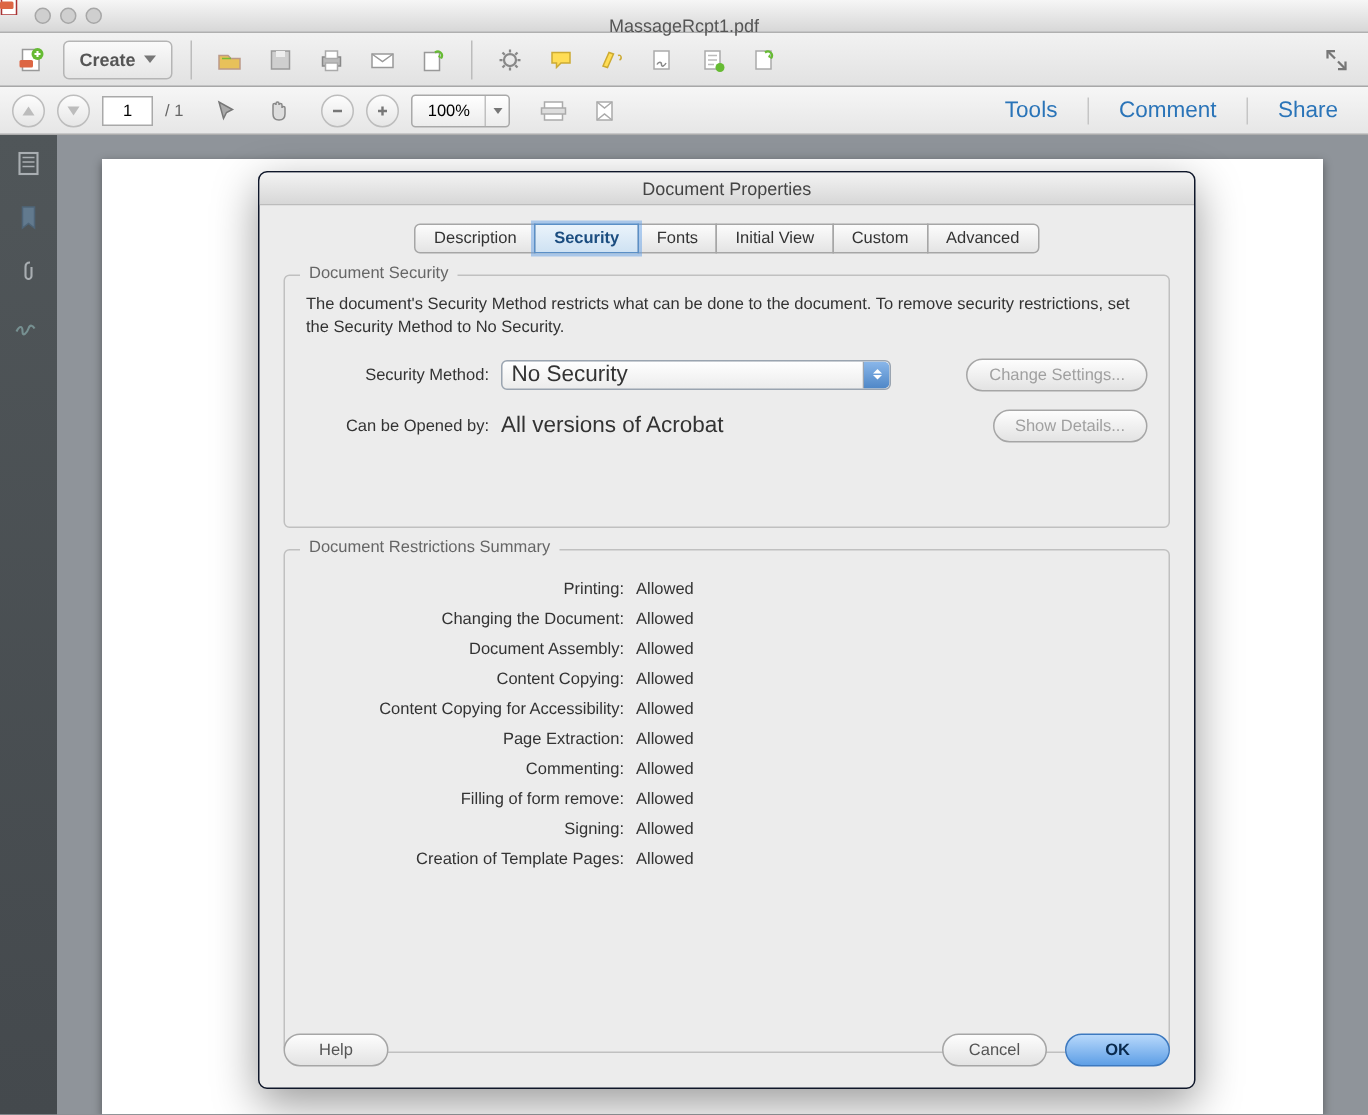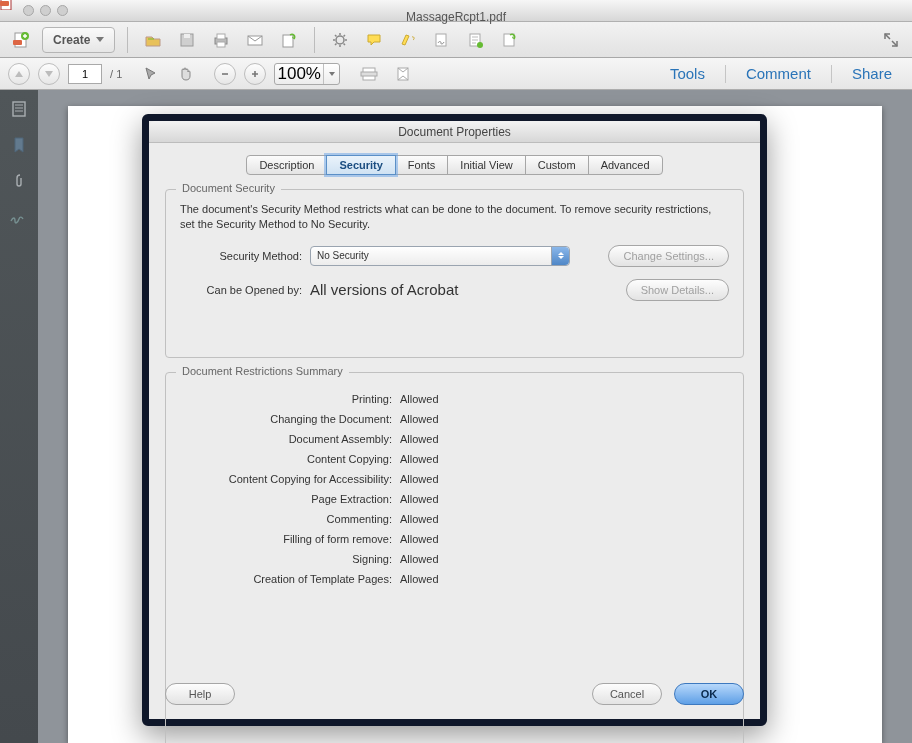--- a/index.html
+++ b/index.html
@@ -18,55 +18,55 @@
   .tbtn{width:26px;height:24px;display:flex;align-items:center;justify-content:center;border-radius:3px;}
   .createBtn{display:flex;align-items:center;gap:6px;height:26px;padding:0 10px;border:1px solid #b5b5b5;border-radius:4px;background:linear-gradient(#fafafa,#e6e6e6);font-weight:bold;color:#555;}
   .createBtn .tri{width:0;height:0;border-left:4px solid transparent;border-right:4px solid transparent;border-top:5px solid #777;}
   .spacer{flex:1;}
   .expandIcon{width:18px;height:18px;}
   
   .nb{height:32px;background:linear-gradient(#f6f6f6,#e6e6e6);border-bottom:1px solid #adadad;display:flex;align-items:center;padding:0 8px;gap:8px;}
   .circleBtn{width:22px;height:22px;border-radius:50%;border:1px solid #bdbdbd;background:linear-gradient(#fdfdfd,#e6e6e6);display:flex;align-items:center;justify-content:center;color:#888;}
   .pageBox{width:34px;height:20px;border:1px solid #a9a9a9;background:#fff;text-align:center;font-size:11px;line-height:18px;}
   .zoomSel{display:flex;align-items:center;height:22px;border:1px solid #a9a9a9;border-radius:3px;background:linear-gradient(#fff,#ececec);}
-  .zoomSel input{width:48px;border:none;background:transparent;text-align:center;font-size:17px;outline:none;}
+  .zoomSel input{width:48px;border:none;background:transparent;text-align:center;font-size:11px;outline:none;}
   .zoomSel .dd{width:16px;display:flex;align-items:center;justify-content:center;border-left:1px solid #c0c0c0;height:100%;}
   .panelLink{font-size:15px;color:#2a74b8;padding:0 12px;}
   
   .content{position:absolute;top:90px;left:0;right:0;bottom:0;display:flex;}
   .sidebar{width:38px;background:linear-gradient(#505659,#44494d);display:flex;flex-direction:column;align-items:center;padding-top:10px;gap:18px;}
   .sidebar svg{opacity:.7;}
   .docArea{flex:1;background:#8f949a;position:relative;overflow:hidden;}
   .paper{position:absolute;top:16px;left:30px;right:30px;bottom:0;background:#fff;box-shadow:0 2px 6px rgba(0,0,0,.4);}
   .rightStrip{width:22px;background:#ededed;border-left:1px solid #c2c2c2;position:relative;}
   .rightStrip .txt{position:absolute;top:50px;left:3px;font-size:11px;color:#8fa2b2;}
   
   .mask{position:absolute;top:0;left:0;right:0;bottom:0;}
-  .dialog{position:absolute;top:114px;left:142px;width:625px;height:612px;background:#ececec;border:7px solid #0f172a;border-radius:6px;box-shadow:0 10px 30px rgba(0,0,0,.4);}
+  .dialog{position:absolute;top:114px;left:172px;width:625px;height:612px;background:#ececec;border:1px solid #0f172a;border-radius:6px;box-shadow:0 10px 30px rgba(0,0,0,.4);}
   .dlgTitle{height:22px;background:linear-gradient(#f3f3f3,#d7d7d7);border-bottom:1px solid #bcbcbc;border-radius:6px 6px 0 0;text-align:center;line-height:22px;font-size:12px;color:#444;}
   .tabsRow{display:flex;justify-content:center;margin-top:12px;}
   .tabs{display:flex;}
   .tab{padding:3px 12px;font-size:11px;color:#333;background:linear-gradient(#fcfcfc,#e4e4e4);border:1px solid #a6a6a6;margin-left:-1px;}
   .tab:first-child{border-radius:4px 0 0 4px;margin-left:0;}
   .tab:last-child{border-radius:0 4px 4px 0;}
   .tab.active{background:linear-gradient(#eaf3fb,#cfe2f3);border-color:#5b8fc6;box-shadow:0 0 0 2px rgba(100,160,230,.5);position:relative;z-index:1;color:#1b4d80;font-weight:bold;}
   .group{margin:14px 16px 0 16px;border:1px solid #c0c0c0;border-radius:4px;padding:12px 14px 16px 14px;position:relative;}
   .group .legend{position:absolute;top:-8px;left:10px;background:#ececec;padding:0 6px;color:#666;font-size:11px;}
   .secText{font-size:11px;color:#333;line-height:1.4;}
   .row{display:flex;align-items:center;margin-top:12px;}
   .row .lbl{width:130px;text-align:right;padding-right:8px;font-size:11px;color:#333;}
-  .macSelect{flex:0 0 260px;height:20px;border:1px solid #9aa4b0;border-radius:4px;background:linear-gradient(#fff,#ececec);display:flex;align-items:center;padding:0 6px;font-size:10px;position:relative;}
+  .macSelect{flex:0 0 260px;height:20px;border:1px solid #9aa4b0;border-radius:4px;background:linear-gradient(#fff,#ececec);display:flex;align-items:center;padding:0 6px;font-size:15px;position:relative;}
   .macSelect .caps{position:absolute;right:0;top:0;bottom:0;width:18px;border-left:1px solid #9aa4b0;border-radius:0 4px 4px 0;background:linear-gradient(#8ab7ea,#4f87c7);display:flex;flex-direction:column;align-items:center;justify-content:center;gap:1px;}
   .macSelect .caps span{width:0;height:0;border-left:3px solid transparent;border-right:3px solid transparent;}
   .macSelect .caps .u{border-bottom:3px solid #fff;}
   .macSelect .caps .d{border-top:3px solid #fff;}
   .macBtn{height:22px;padding:0 14px;border:1px solid #a6a6a6;border-radius:11px;background:linear-gradient(#fdfdfd,#e3e3e3);font-size:11px;color:#555;display:inline-flex;align-items:center;}
   .macBtn.disabled{color:#a0a0a0;}
   .macBtn.primary{background:linear-gradient(#b7d8fb,#5e9fe6);border-color:#3d79bf;color:#0a2a4d;font-weight:bold;}
-  .restrictions{height:377px;}
+  .restrictions{height:336px;}
   .rrow{display:flex;align-items:center;margin-top:8px;font-size:11px;}
   .rrow .rlbl{width:220px;text-align:right;padding-right:8px;}
   .dlgFooter{position:absolute;left:16px;right:16px;bottom:14px;display:flex;align-items:center;}
   .dlgFooter .spacer{flex:1;}
   .dlgFooter .macBtn{min-width:70px;justify-content:center;}
   .dlgFooter .macBtn + .macBtn{margin-left:12px;}
   
   svg{display:block;}
 </style>
 </head>

